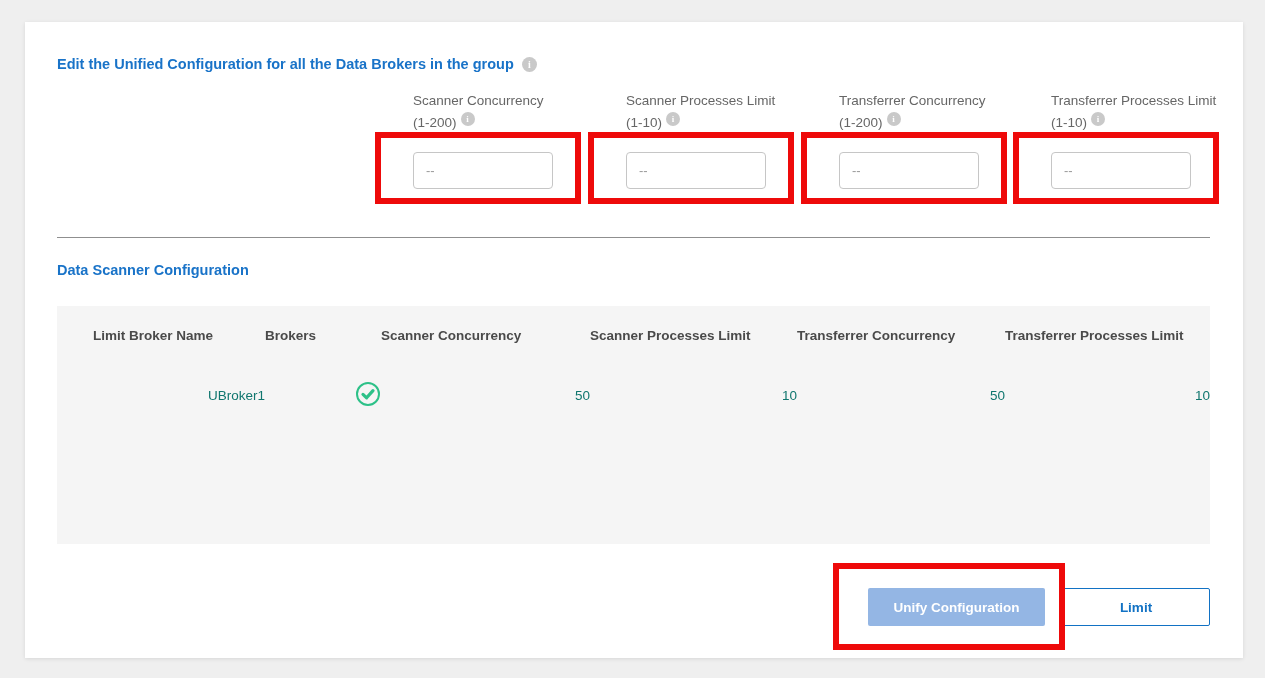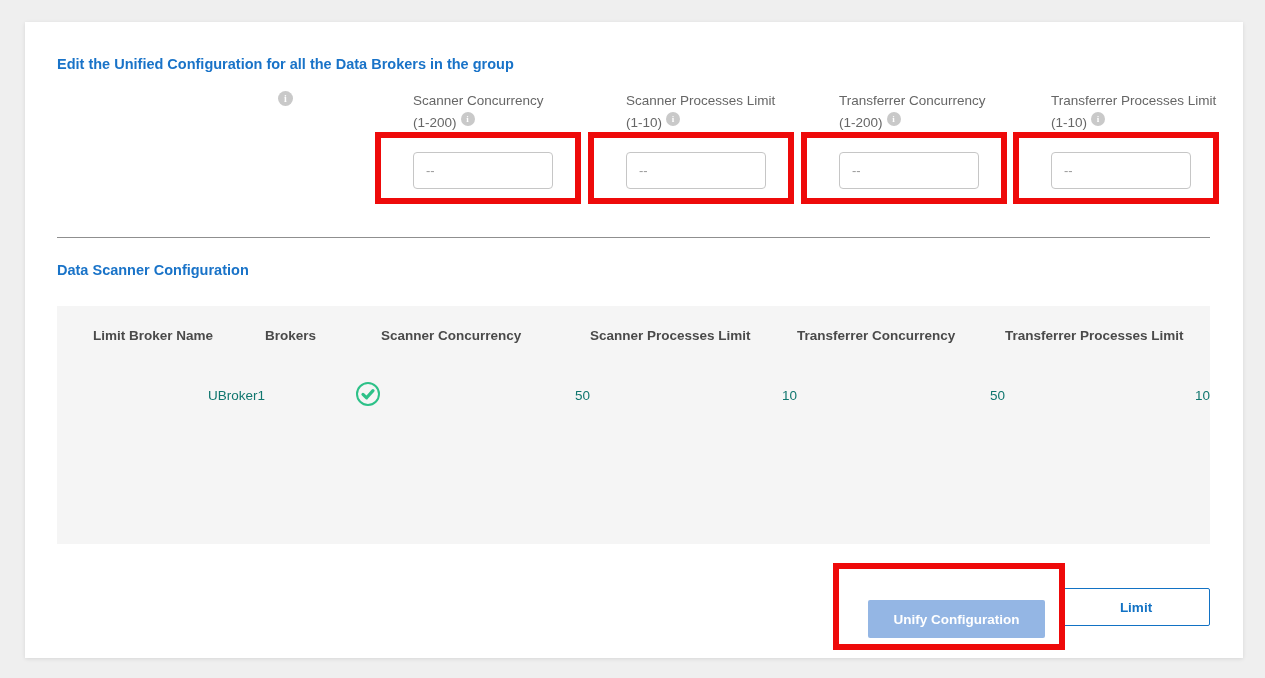--- a/index.html
+++ b/index.html
@@ -13,21 +13,21 @@
   .card {
     position: absolute; left: 25px; top: 22px;
     width: 1218px; height: 636px;
     background: #ffffff;
     box-shadow: 0 1px 4px rgba(0,0,0,0.10);
   }
   .panel-title {
     position: absolute; left: 32px; top: 34px;
     font-size: 14.5px; font-weight: bold;
     color: var(--accent-blue, #1973c8);
-    display: flex; align-items: center; gap: 19px; white-space: nowrap; flex-direction: column;
+    display: flex; align-items: center; gap: 8px; white-space: nowrap;
   }
   .info-icon {
     display: inline-flex; width: 15px; height: 15px; flex: 0 0 15px;
     border-radius: 50%; background: #c9c9c9; color: #ffffff;
     font-size: 10px; font-weight: bold; font-family: "Liberation Serif", serif;
     align-items: center; justify-content: center; cursor: pointer;
   }
   .info-icon.sm { width: 14px; height: 14px; flex-basis: 14px; font-size: 9px; }
   .field-col { position: absolute; top: 68px; width: 213px; height: 150px; }
   .field-col.c0 { left: 350px; }
@@ -79,21 +79,21 @@
   .status-ok-icon path {
     stroke: var(--status-green, #2dc188); fill: none;
     stroke-width: 3.2; stroke-linecap: round; stroke-linejoin: round;
   }
   .btn-redbox { left: 808px; top: 541px; width: 232px; height: 87px; }
   .unify-btn {
     position: absolute; left: 843px; top: 566px; width: 177px; height: 38px;
     background: var(--unify-button-bg, #94b6e4); color: #ffffff;
     border: none; border-radius: 2px;
     font-size: 13.5px; font-weight: bold; font-family: "Liberation Sans", sans-serif;
-    cursor: pointer; z-index: 2; margin-top: 12px;
+    cursor: pointer; z-index: 2;
   }
   .cancel-btn {
     position: absolute; left: 1037px; top: 566px; width: 148px; height: 38px;
     background: #ffffff; color: var(--cancel-blue, #1272c4);
     border: 1px solid var(--cancel-blue, #1272c4); border-radius: 2px;
     font-size: 13.5px; font-weight: bold; font-family: "Liberation Sans", sans-serif;
     cursor: pointer; z-index: 2;
   }
 </style>
 </head>

